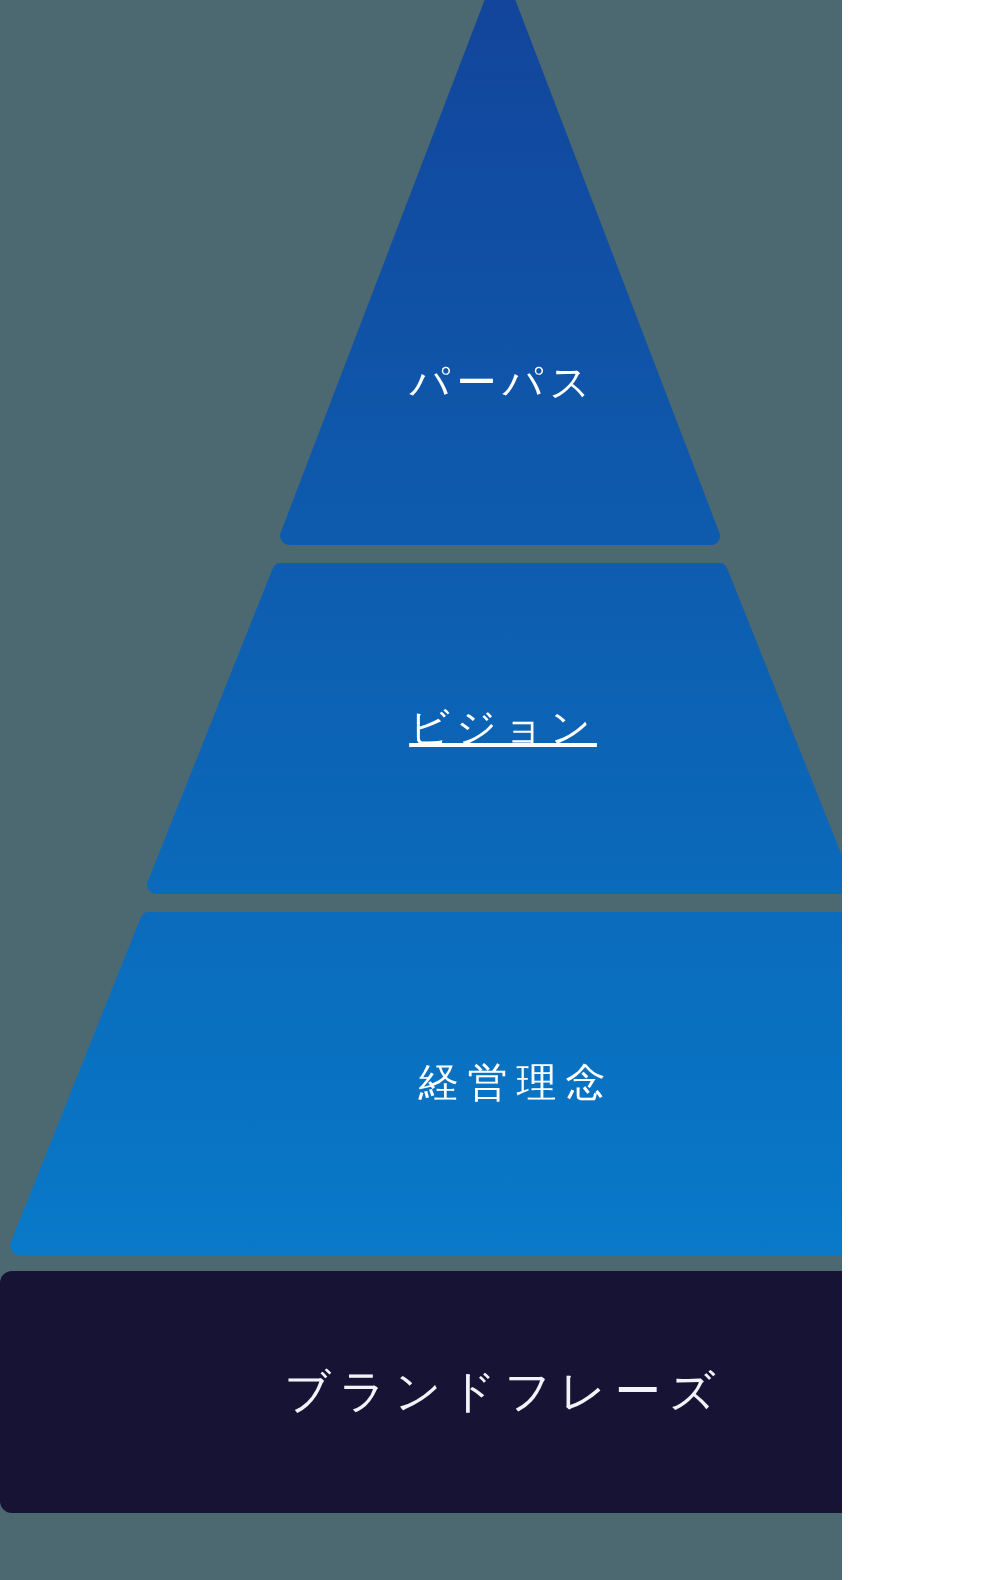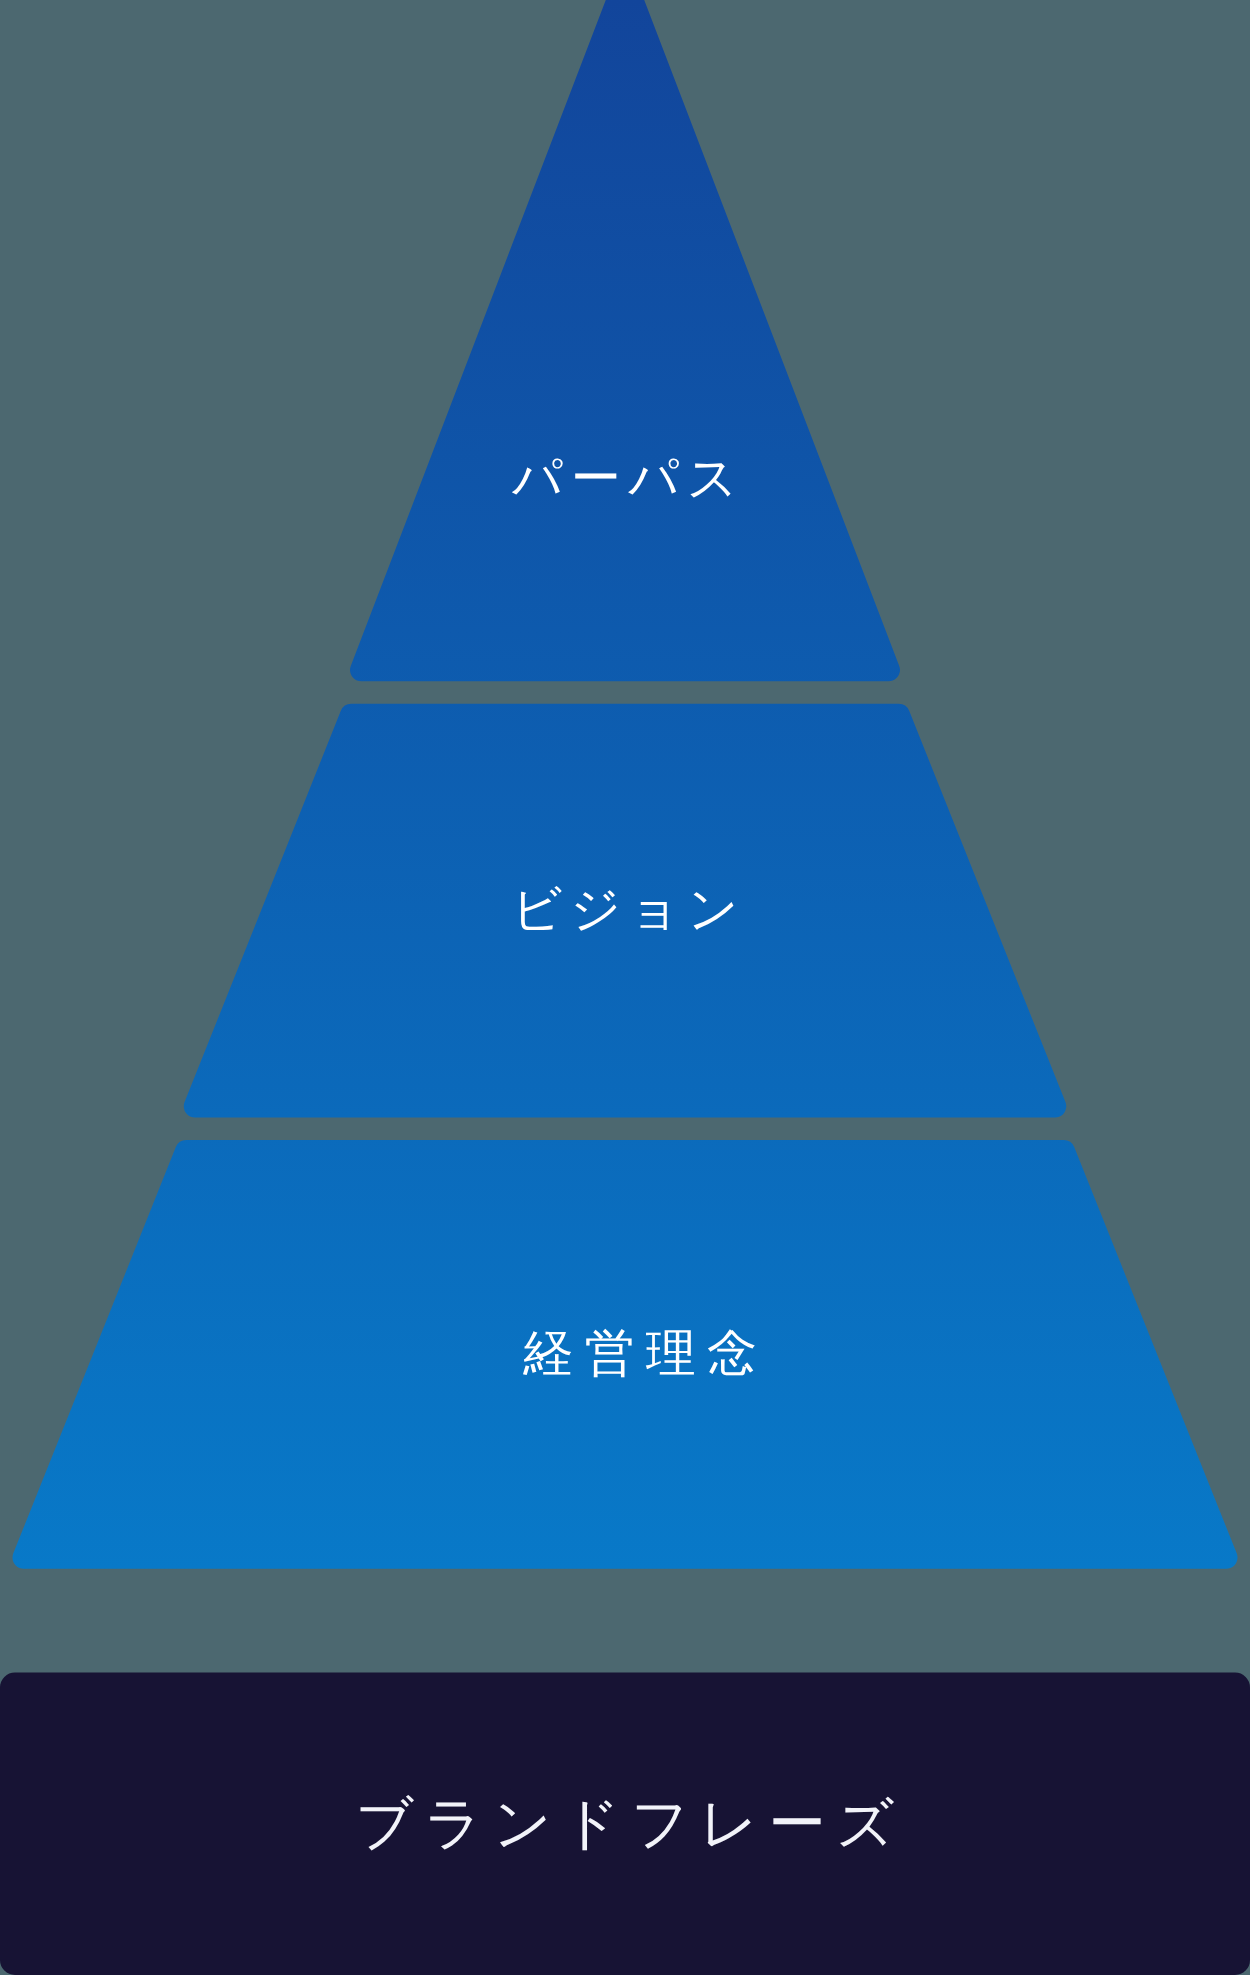--- a/index.html
+++ b/index.html
@@ -3,21 +3,21 @@
 <meta charset="utf-8">
 <style>
   html, body {
     margin: 0;
     padding: 0;
     background: #ffffff;
     font-family: "Liberation Serif", "DejaVu Serif", serif;
   }
   .stage {
     position: relative;
-    width: 1000px;
+    width: 842px;
     height: 1580px;
     background: #4C6870;
     overflow: hidden;
   }
   .pyramid-svg {
     position: absolute;
     top: 0;
     left: 0;
     display: block;
   }
@@ -33,26 +33,26 @@
     text-align: center;
     color: #ffffff;
     font-size: 40px;
     line-height: 48px;
     letter-spacing: 6px;
     text-indent: 6px;
     font-weight: 400;
     user-select: none;
   }
   .tier-label.purpose    { top: 359px; }
-  .tier-label.vision     { top: 704px; }
+  .tier-label.vision     { top: 704px; text-decoration: underline; }
   .tier-label.philosophy { top: 1059px; letter-spacing: 9px; text-indent: 9px; margin-left: 12px; }
   .brand-bar {
     position: absolute;
     left: 0;
-    top: 1338px;
+    top: 1271px;
     width: 1000px;
     height: 242px;
     background: #171334;
     border-radius: 12px;
     display: flex;
     align-items: center;
     justify-content: center;
   }
   .brand-bar-label {
     color: #F2F3F9;

